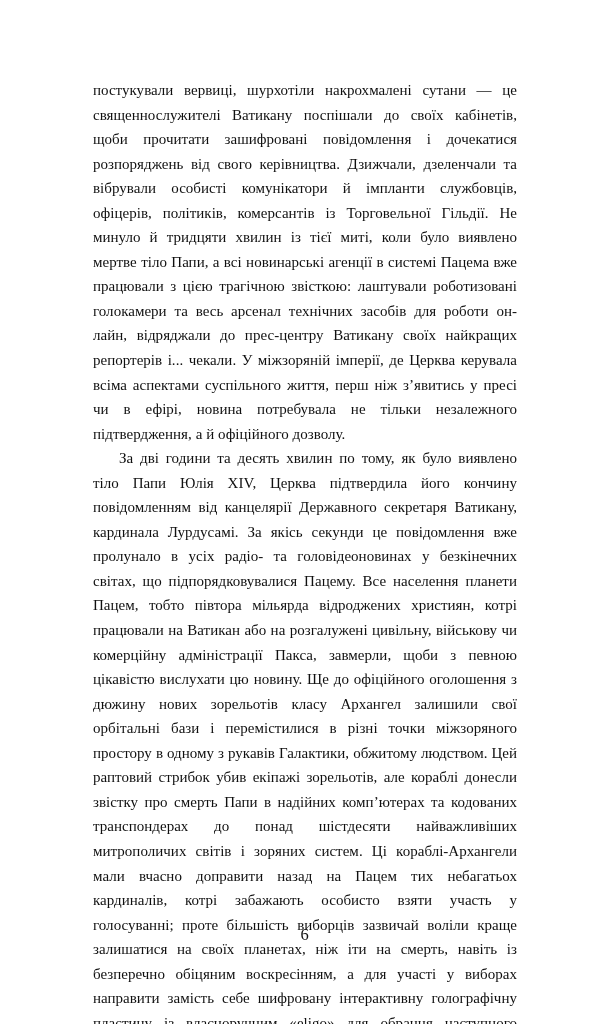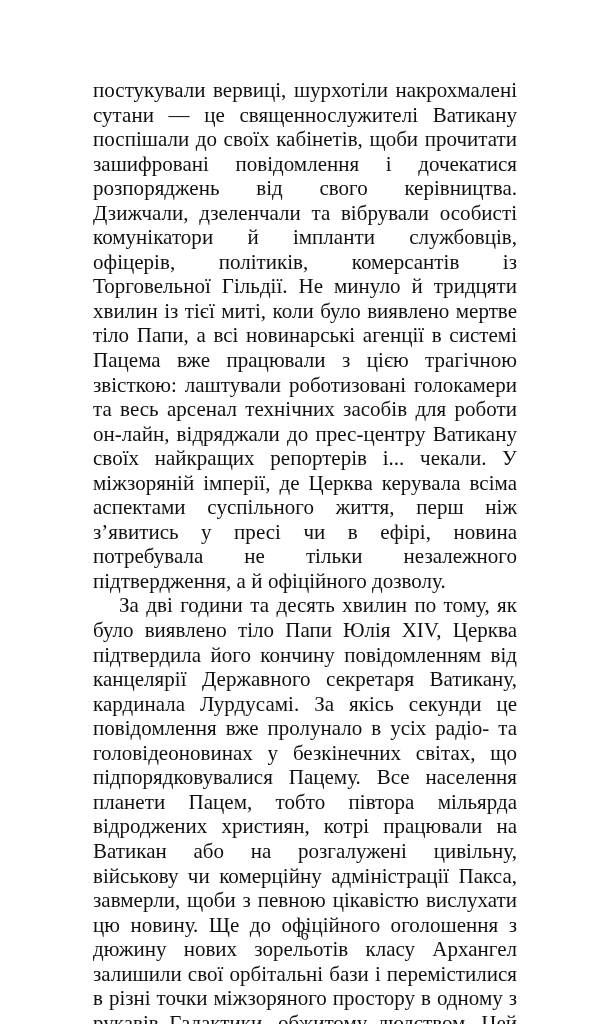--- a/index.html
+++ b/index.html
@@ -32,21 +32,21 @@
     position: absolute;
     left: 93px;
     top: 78px;
     width: 424px;
   }
 
   .para {
     margin: 0;
     text-align: justify;
     text-justify: inter-word;
-    font-size: 21px;
+    font-size: 15px;
     line-height: 24.55px;
     letter-spacing: 0.02px;
     word-spacing: 0.1px;
     hyphens: manual;
     color: #101010;
   }
 
   .para + .para {
     margin-top: 0;
   }

